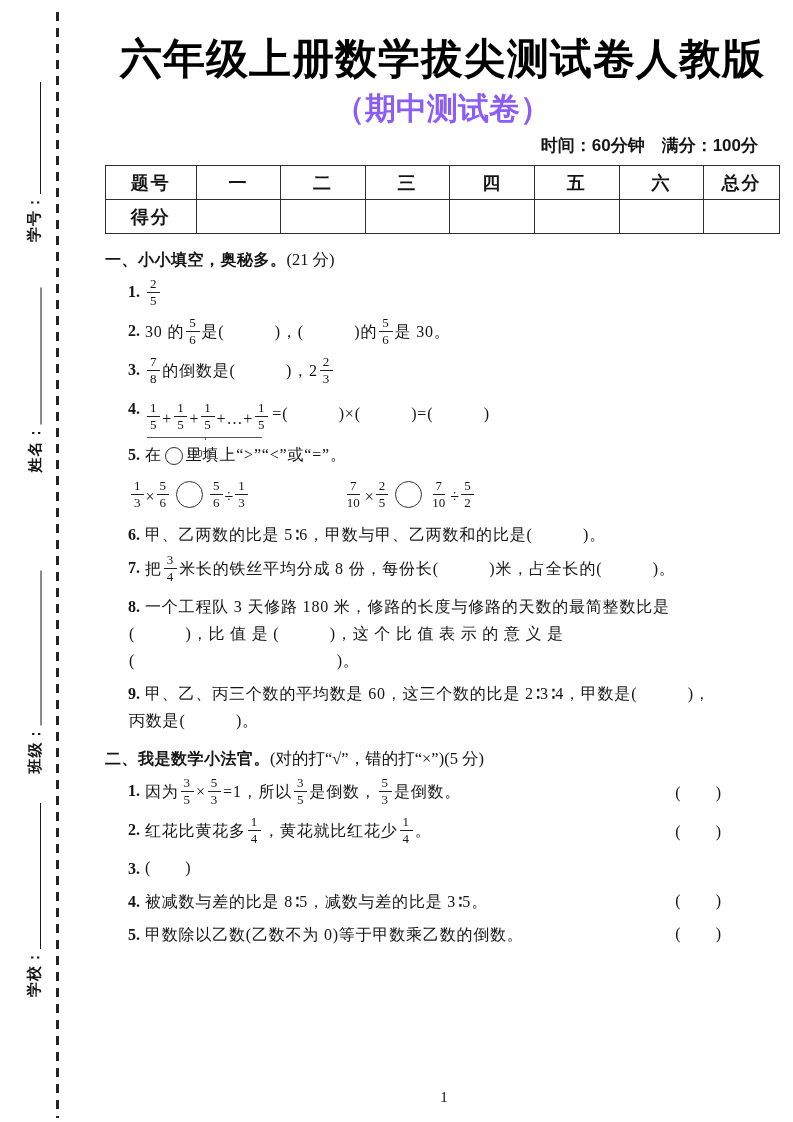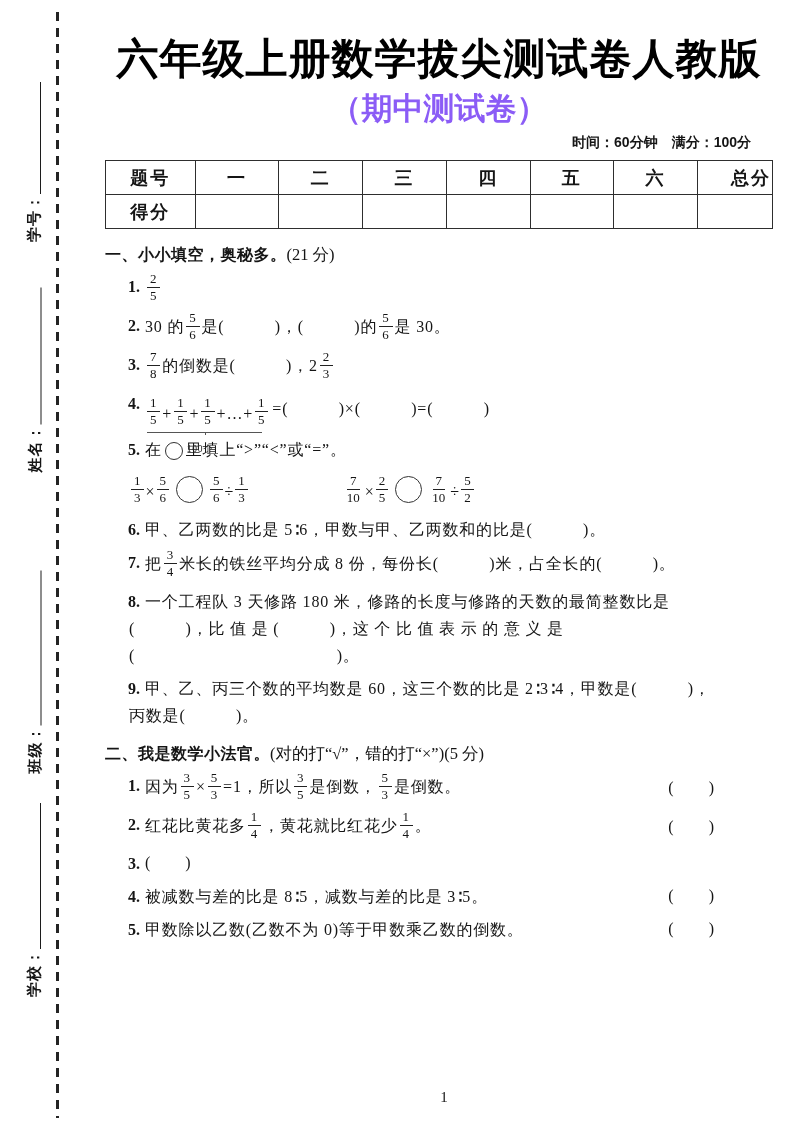--- a/index.html
+++ b/index.html
@@ -16,38 +16,38 @@
     position:absolute;height:24px;display:flex;align-items:flex-end;
     transform:rotate(-90deg);font-size:15px;font-weight:600;letter-spacing:1px;
   }
   .sf-label{white-space:nowrap;line-height:22px;}
   .sf-line{flex:1;border-bottom:1.6px solid #1c1c1c;margin-bottom:4px;}
   .sf0{width:160px;left:-47px;top:150px;}
   .sf1{width:185px;left:-59px;top:368px;}
   .sf2{width:203px;left:-68px;top:660px;}
   .sf3{width:194px;left:-64px;top:888px;}
   
-  .main{position:absolute;left:0;top:0;right:0;padding:34px 20px 0 105px;}
+  .main{position:absolute;left:0;top:0;right:0;padding:34px 13px 0 105px;}
   .title{
     margin:0;text-align:center;font-family:"Liberation Sans","DejaVu Sans",sans-serif;
     font-weight:900;font-size:42px;line-height:1.2;letter-spacing:1px;color:#000;
   }
   .subtitle{
     margin-top:7px;text-align:center;font-family:"Liberation Sans","DejaVu Sans",sans-serif;
     font-weight:900;font-size:31px;line-height:1.15;color:#8b5cf6;
   }
   .info{
     margin-top:7px;text-align:right;padding-right:22px;
-    font-family:"Liberation Sans","DejaVu Sans",sans-serif;font-weight:600;font-size:14px;
+    font-family:"Liberation Sans","DejaVu Sans",sans-serif;font-weight:600;font-size:17px;
   }
   table.score{width:100%;border-collapse:collapse;table-layout:fixed;margin-top:8px;
     font-size:18px;font-weight:700;}
   .score td{border:1.7px solid #2e2e2e;height:31px;text-align:center;vertical-align:middle;letter-spacing:2px;}
   .score td:first-child{width:13%;margin-top:24px;}
-  .score td:last-child{width:10.8%;text-align:right;}
+  .score td:last-child{width:10.8%;}
   
   .sec-head{margin-top:15px;font-size:16.5px;}
   .sec-head b{font-family:"Liberation Sans","DejaVu Sans",sans-serif;font-size:16px;letter-spacing:.5px;}
   .q{margin:8px 0 8px 23px;display:flex;align-items:flex-start;}
   .qnum{font-weight:700;flex:none;padding-right:5px;line-height:25px;}
   .qbody{flex:1;min-width:0;}
   .qline{line-height:25px;letter-spacing:.05em;}
   .qline.cont{margin-left:-16px;margin-top:2px;}
   .answer{flex:none;margin-right:58px;white-space:pre;align-self:center;letter-spacing:1px;}
   .exprs{display:flex;margin:14px 0 2px -16px;align-items:center;}

